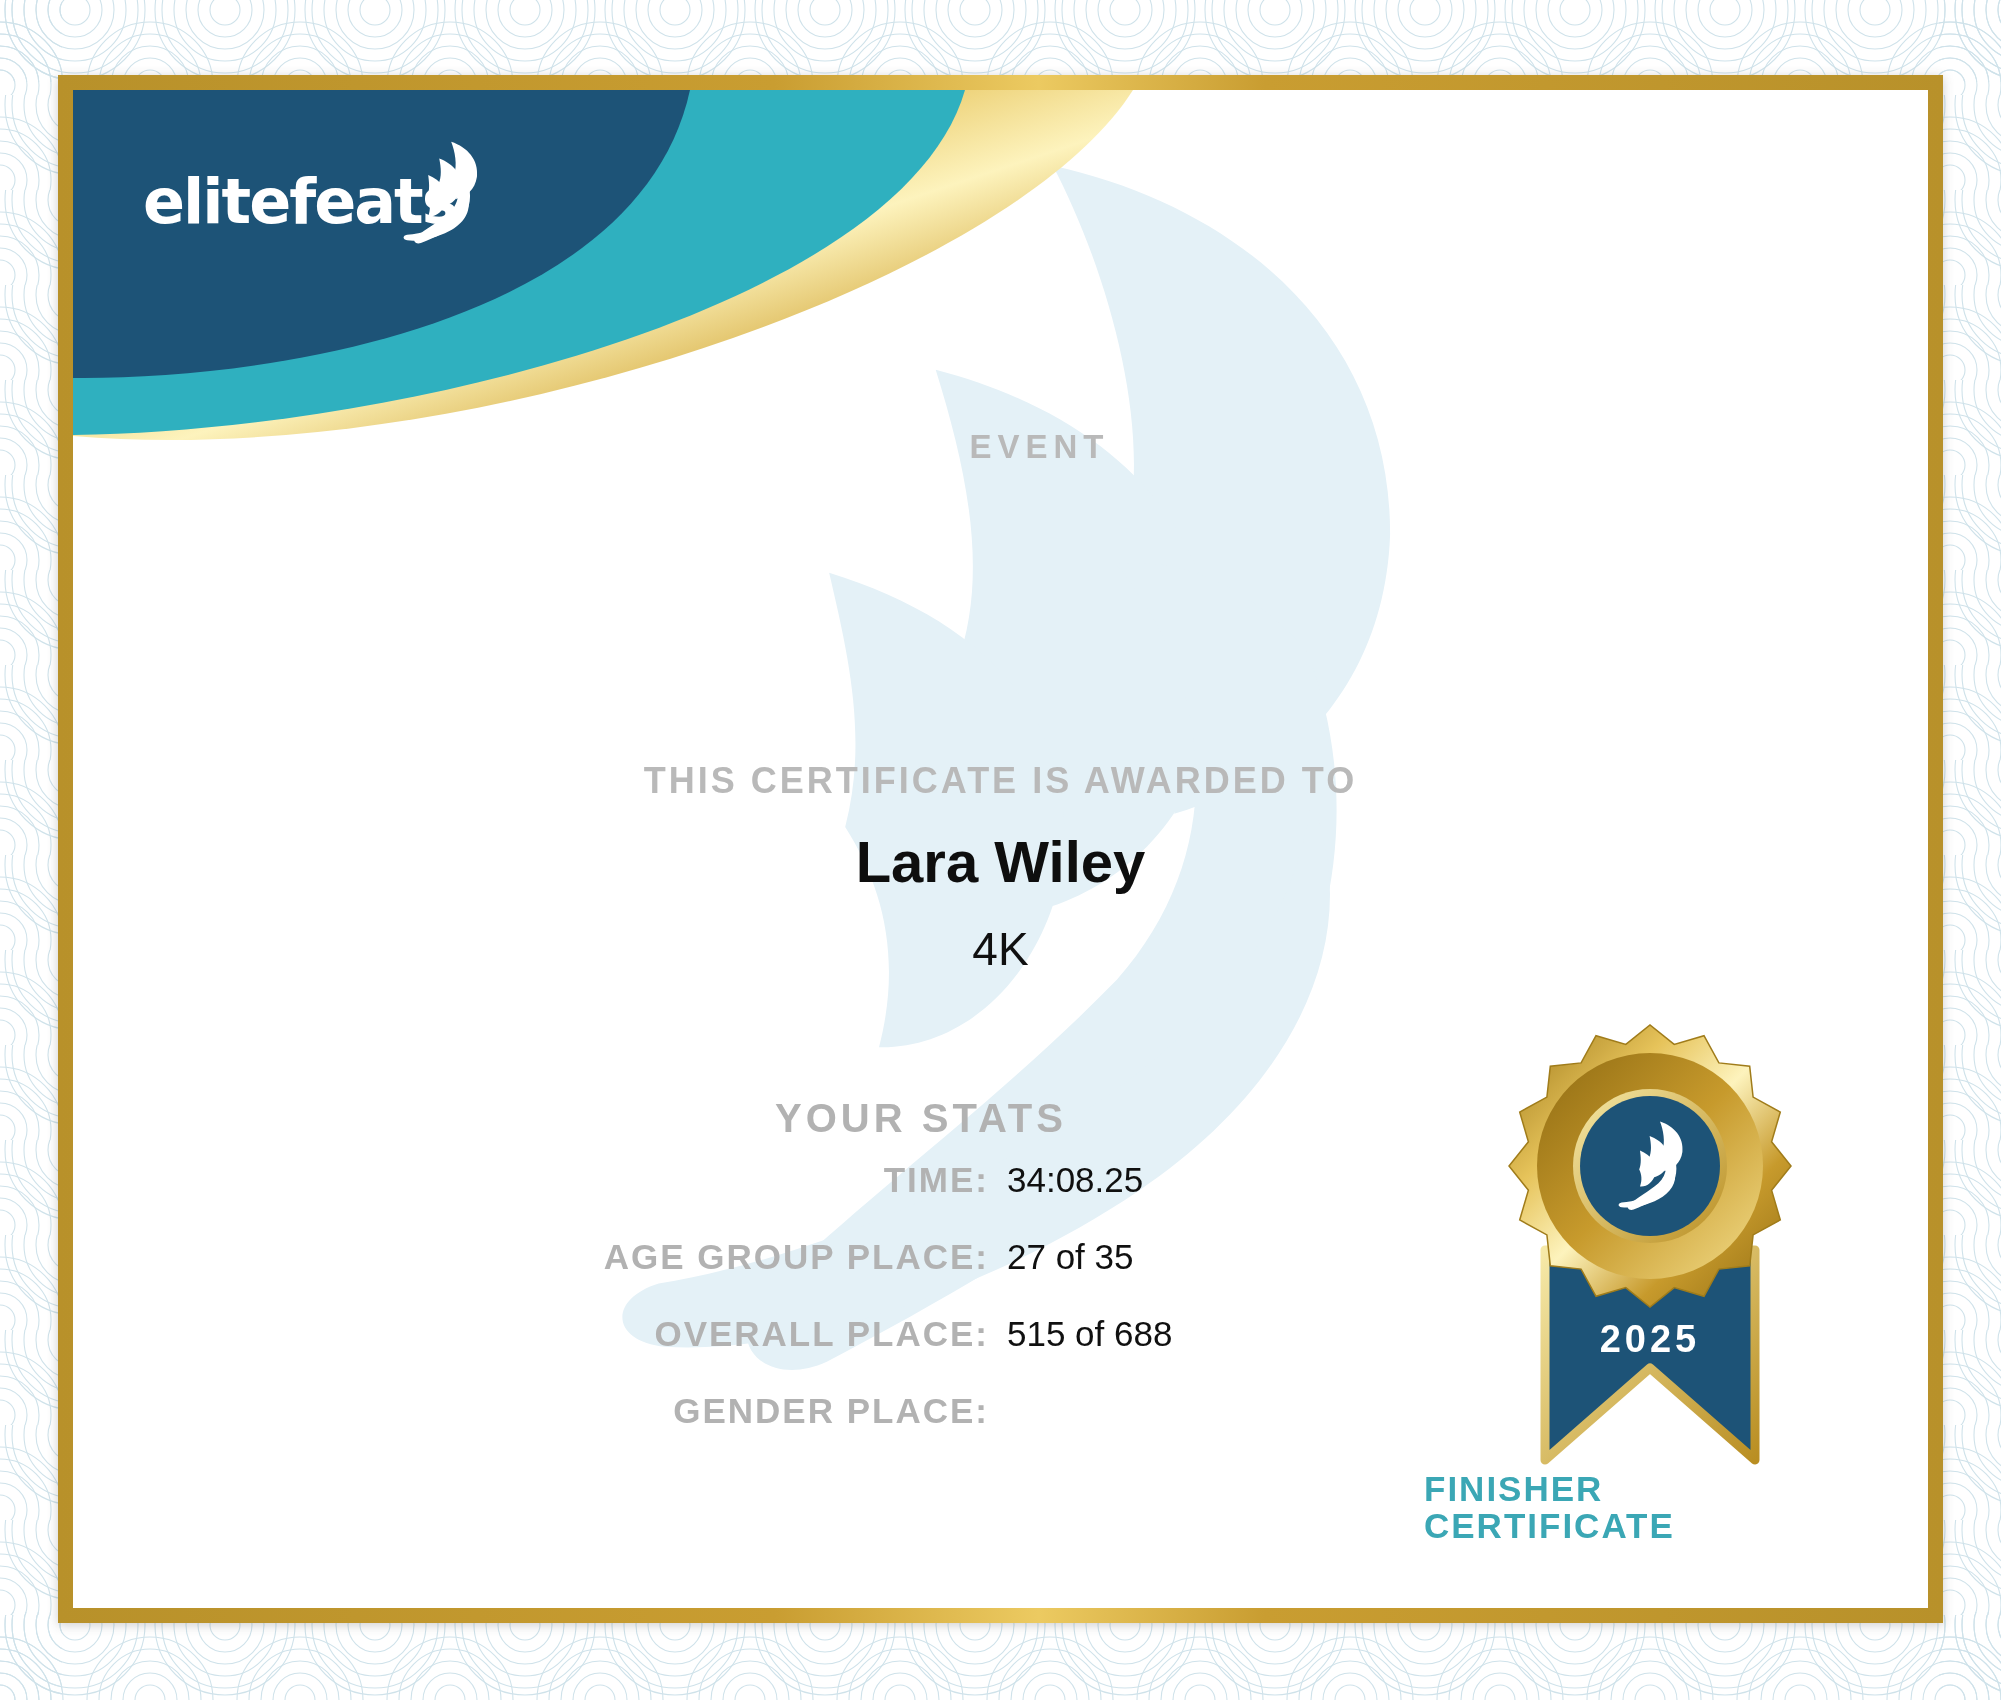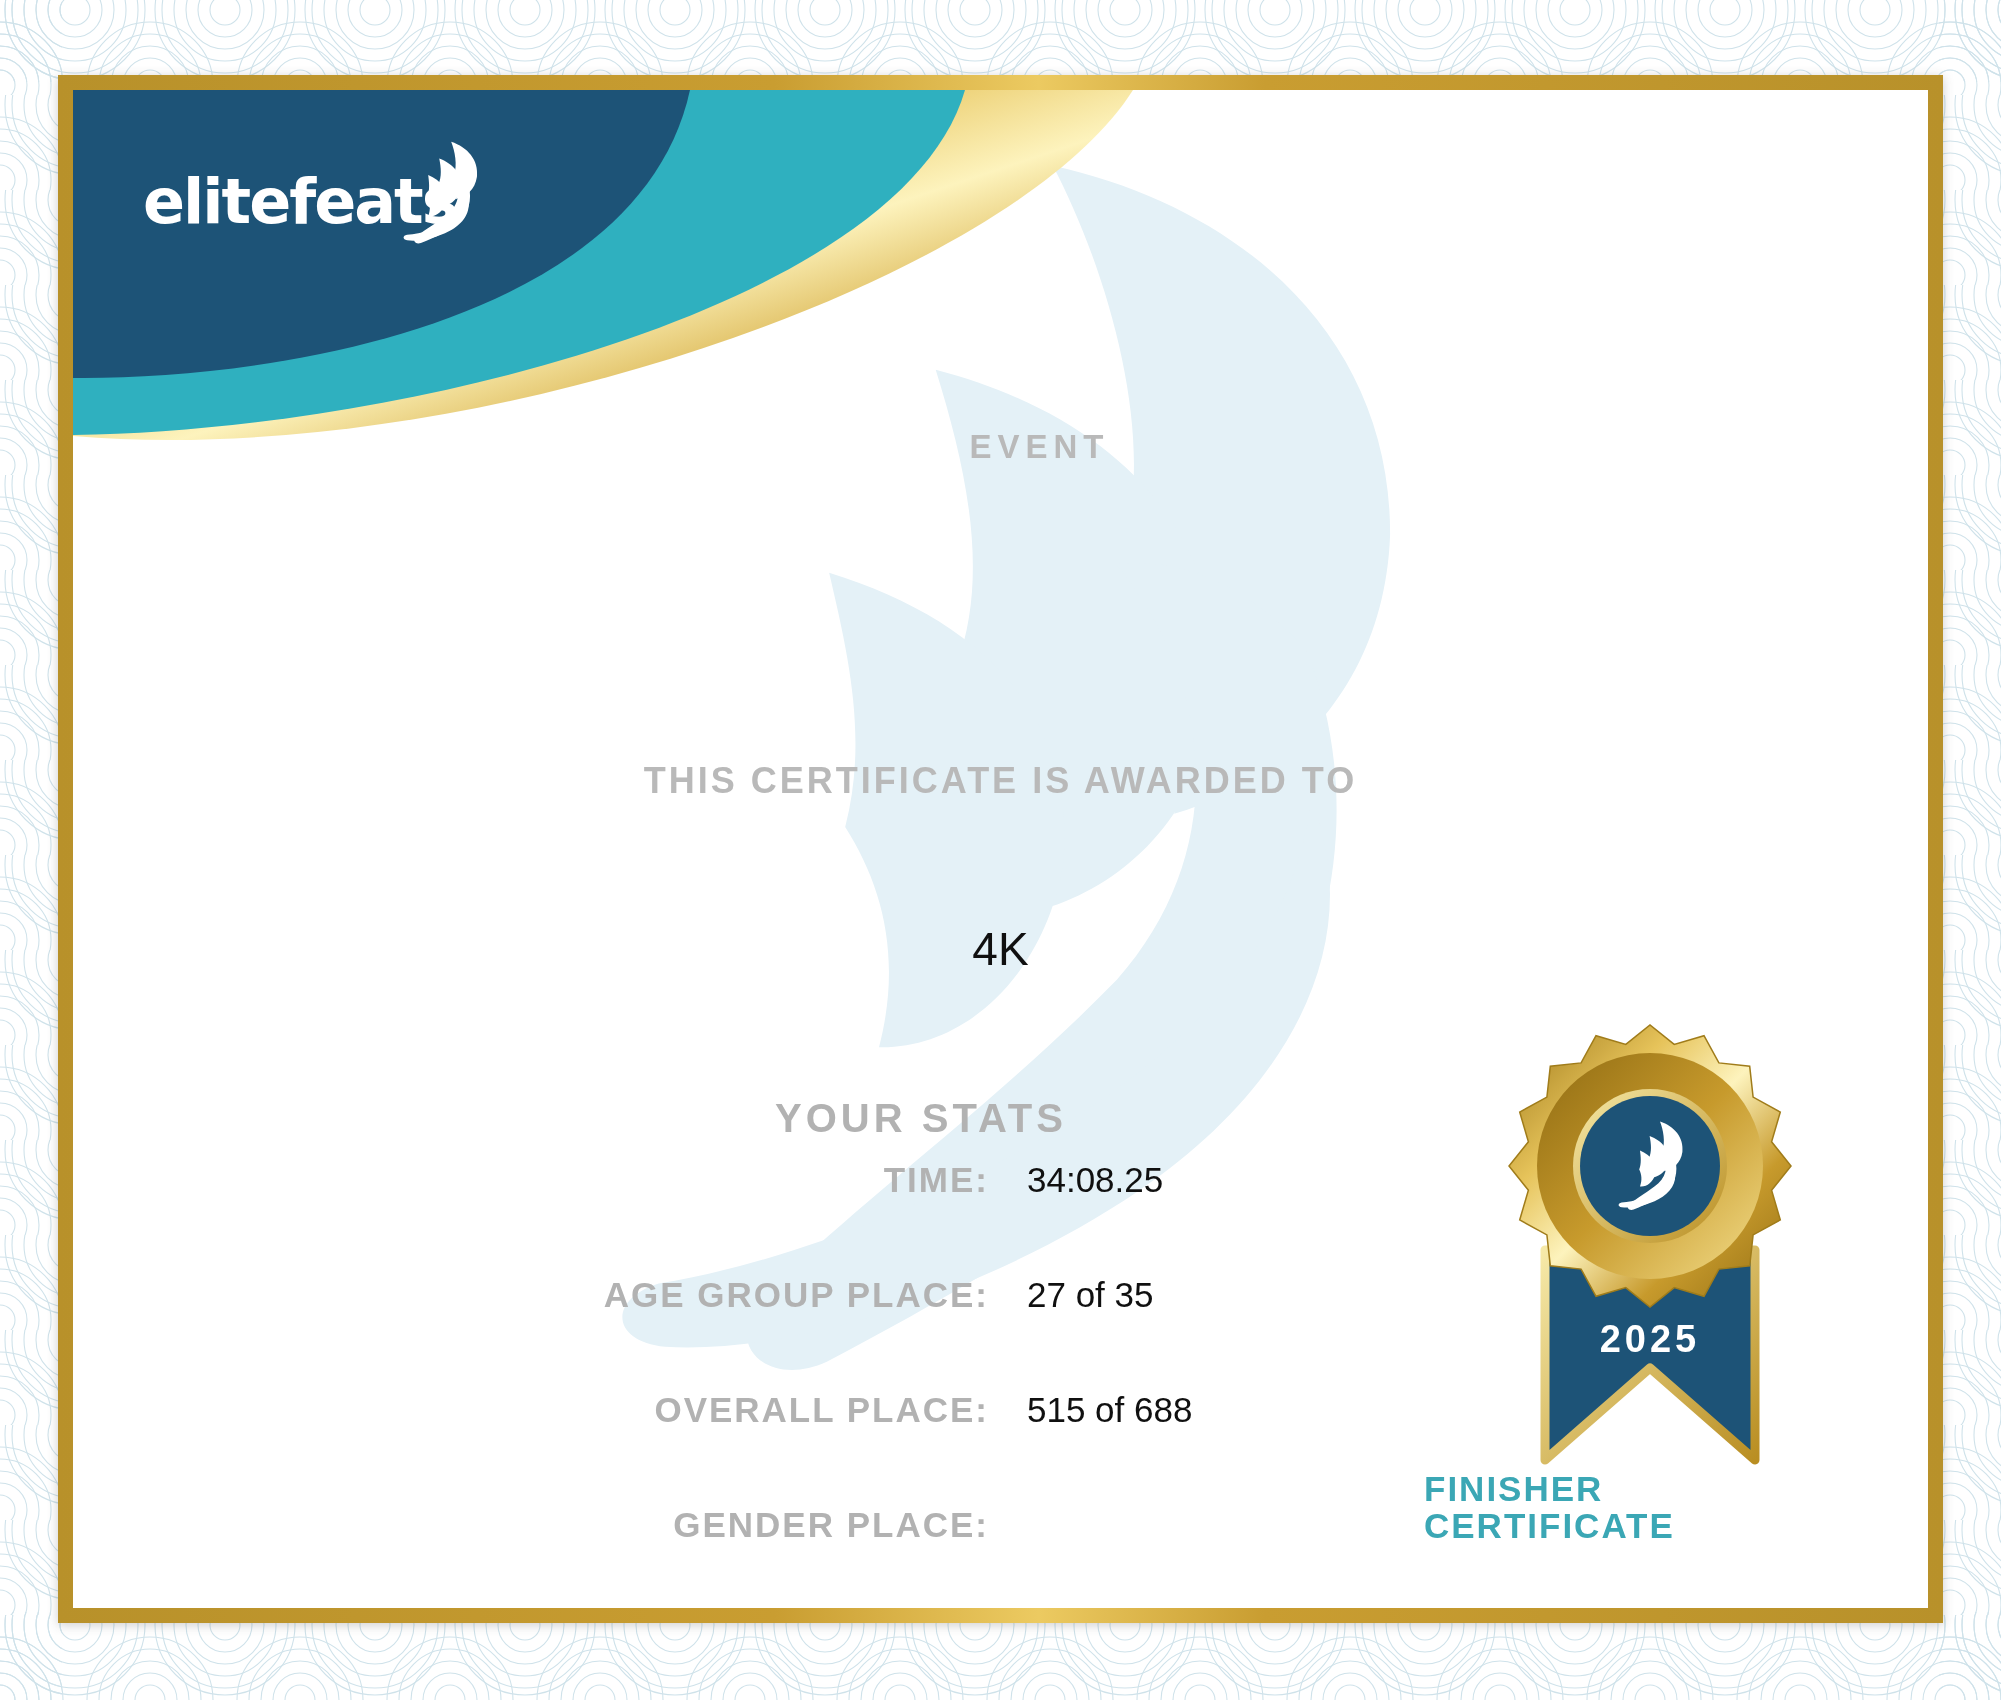--- a/index.html
+++ b/index.html
@@ -16,21 +16,21 @@
   .textlayer{position:absolute;left:0;top:0;width:2001px;height:1700px;z-index:3;pointer-events:none;}
   .ctr{position:absolute;left:0;width:2001px;text-align:center;}
   .event-label{top:428px;font-size:33px;font-weight:bold;letter-spacing:6px;color:#b9b9b9;margin-left:39px;}
   .event-title{top:509px;font-size:58px;font-weight:bold;color:#0e0e0e;letter-spacing:0px;}
   .awarded-label{top:760px;font-size:36px;font-weight:bold;letter-spacing:3px;color:#b9b9b9;}
   .recipient{top:828px;font-size:58px;font-weight:bold;color:#0e0e0e;}
   .division{top:922px;font-size:46px;font-weight:normal;color:#101010;}
   .stats-heading{position:absolute;left:8px;top:1096px;width:1730px;text-align:center;
                  font-size:40px;font-weight:bold;letter-spacing:4px;color:#b2b2b2;margin-left:48px;}
   .stats{position:absolute;left:320px;top:1160px;display:grid;
-         grid-template-columns:669px 420px;column-gap:18px;row-gap:0;gap:38px;}
+         grid-template-columns:669px 420px;column-gap:18px;row-gap:0;}
   .stat-label{height:77px;line-height:40px;text-align:right;font-size:35px;font-weight:bold;
               letter-spacing:2px;color:#b2b2b2;}
   .stat-value{height:77px;line-height:40px;text-align:left;font-size:35px;font-weight:normal;color:#101010;}
   .badge{position:absolute;left:1480px;top:1000px;z-index:3;}
   .finisher-caption{position:absolute;left:1424px;top:1470px;width:360px;text-align:left;z-index:3;
                     font-size:35px;font-weight:bold;letter-spacing:2px;color:#3ba7b5;line-height:37px;}
   .logo-text{font-family:"DejaVu Sans",sans-serif;font-weight:bold;font-size:62px;letter-spacing:-2px;fill:#ffffff;}
   .ribbon-year{font-family:"Liberation Sans",sans-serif;font-weight:bold;font-size:38px;letter-spacing:4px;fill:#ffffff;}
 </style>
 </head>
@@ -101,20 +101,21 @@
         <path d="M35,38 C49,44 57,54 54,68 C51,78 43,84 35,83 C38,75 37,68 34,62 C37,54 36,46 35,38 Z"></path>
         <path d="M62,40 C70,52 70,68 58,79 C46,89 32,97 22,105 C17,109 21,114 27,112 C42,106 57,99 67,91 C79,81 83,64 79,50 C74,43 68,40 62,40 Z"></path>
         <path d="M12,103 C28,102 46,96 59,88 C70,81 76,73 78,64 C82,78 73,91 58,99 C43,107 24,111 12,109 C7,108 7,104 12,103 Z"></path>
       </g>
     </svg>
   </div>
 
   <div class="textlayer">
     <div class="ctr event-label">EVENT</div>
     <div class="ctr awarded-label">THIS CERTIFICATE IS AWARDED TO</div>
+    <div class="ctr recipient">Lara Wiley</div>
     <div class="ctr division">4K</div>
     <div class="stats-heading">YOUR STATS</div>
 
     <div class="stats">
       <div class="stat-label">TIME:</div>
       <div class="stat-value">34:08.25</div>
       <div class="stat-label">AGE GROUP PLACE:</div>
       <div class="stat-value">27 of 35</div>
       <div class="stat-label">OVERALL PLACE:</div>
       <div class="stat-value">515 of 688</div>

